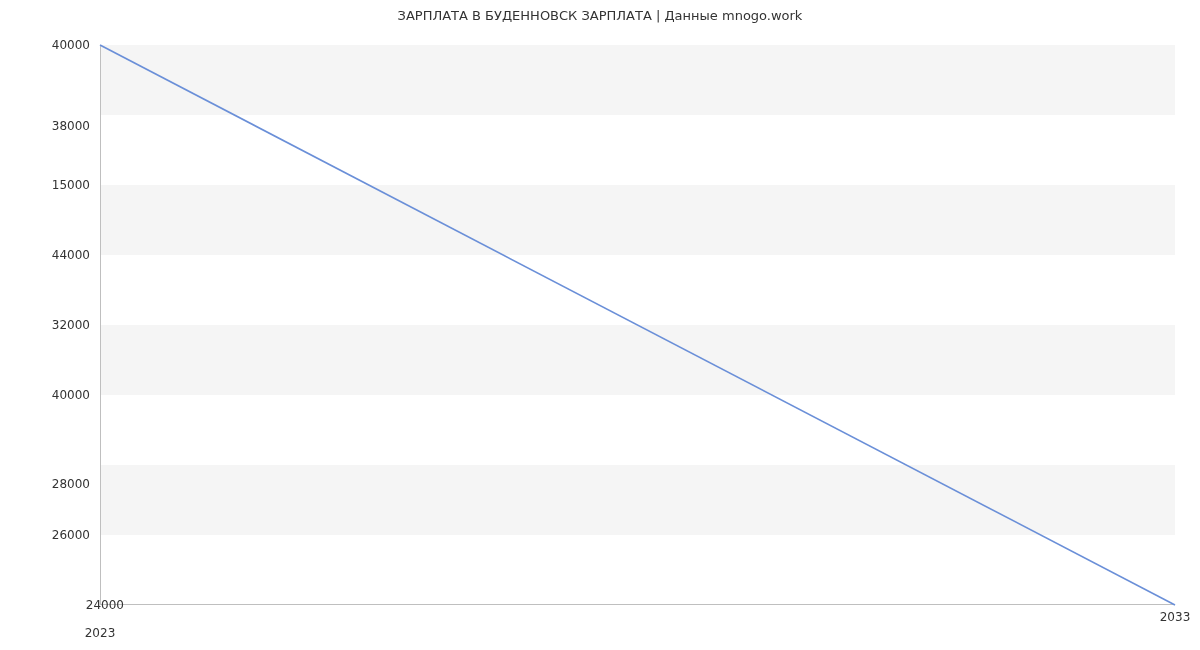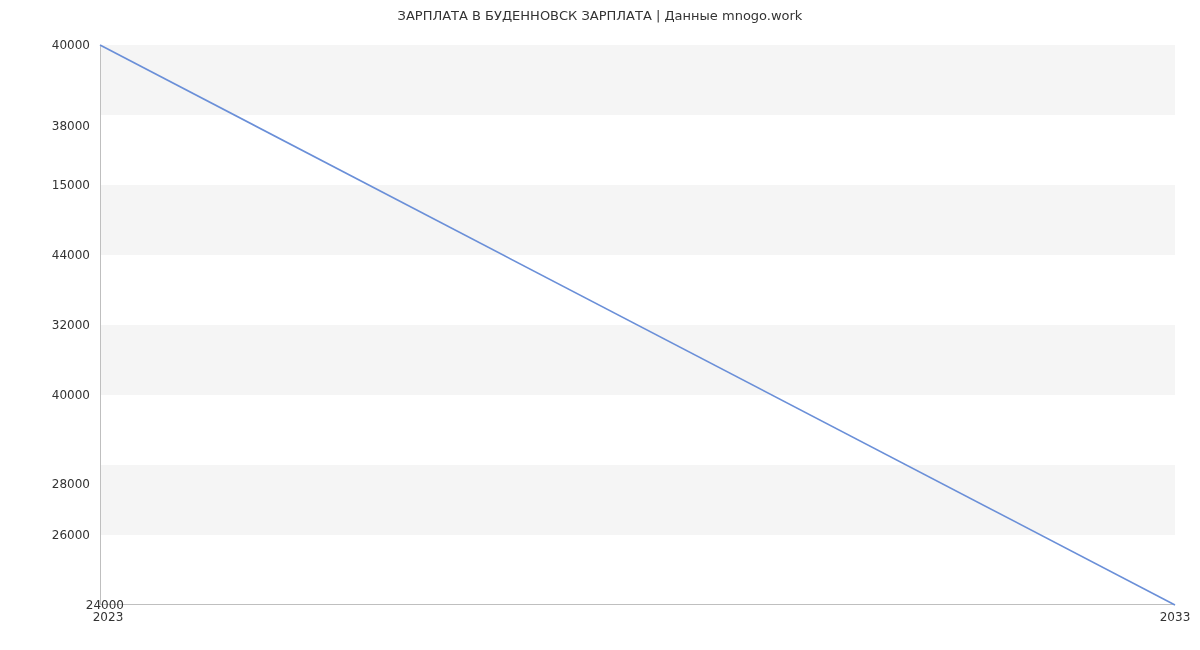--- a/index.html
+++ b/index.html
@@ -91,17 +91,17 @@
       <div class="y-tick" style="top: 535px; text-align: right;">26000</div>
       <div class="y-tick" style="top: 465px; margin-top: 19px;">28000</div>
       <div class="y-tick" style="top: 395px;">40000</div>
       <div class="y-tick" style="top: 325px;">32000</div>
       <div class="y-tick" style="top: 255px;">44000</div>
       <div class="y-tick" style="top: 185px;">15000</div>
       <div class="y-tick" style="top: 126px;">38000</div>
       <div class="y-tick" style="top: 45px;">40000</div>
     </div>
   <div id="x-axis">
-      <div class="x-tick" style="left: 108px;">2023</div>
+      <div class="x-tick" style="left: 100px; margin-top: 16px;">2023</div>
       <div class="x-tick" style="left: 1175px;">2033</div>
     </div>
 
 </div>
 
 </body></html>

